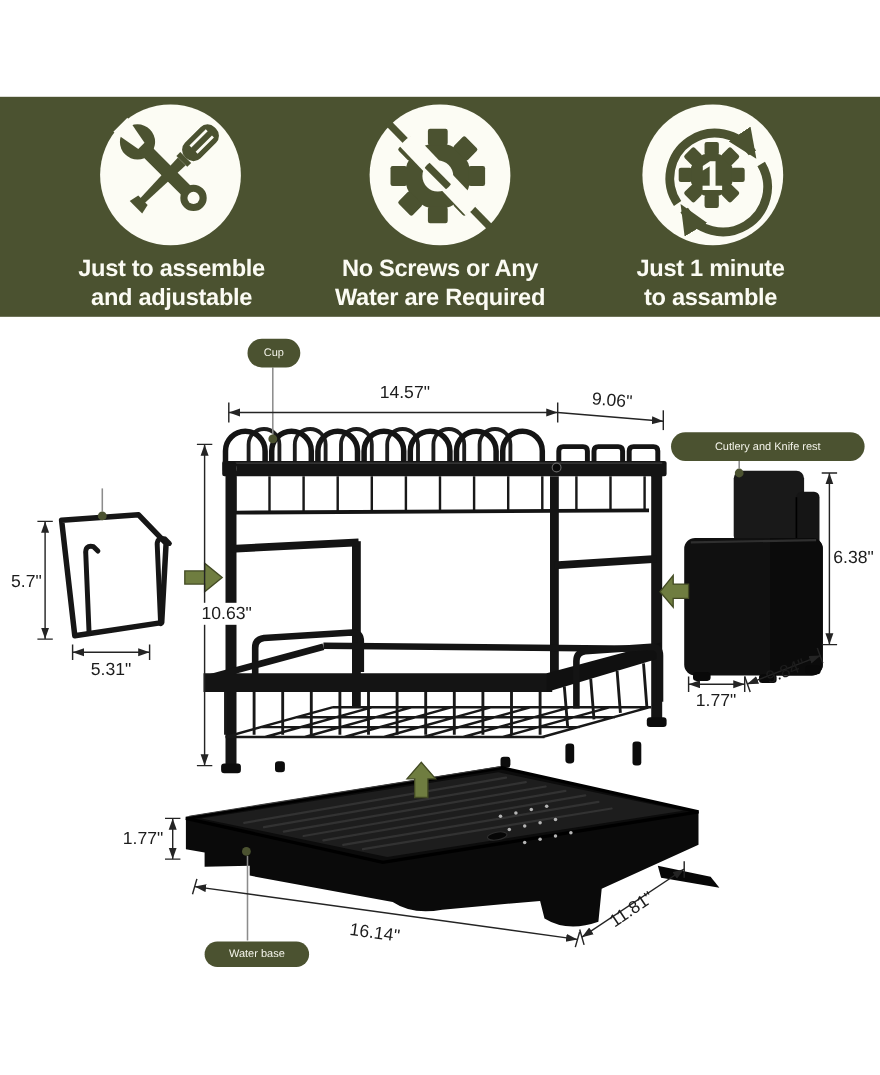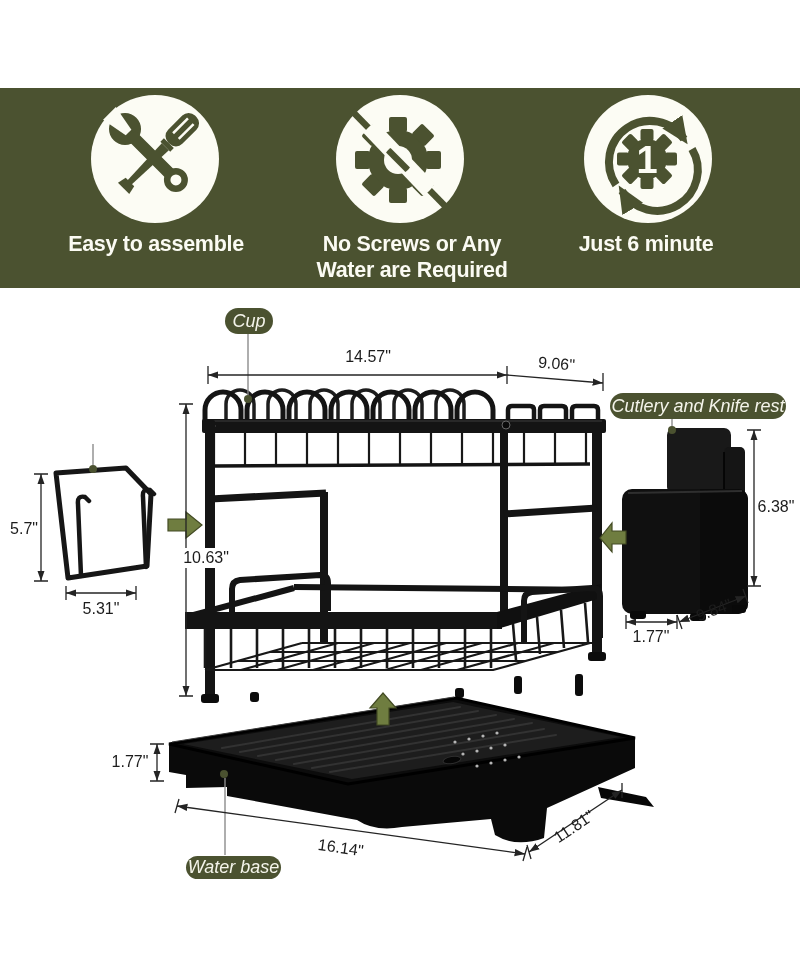--- a/index.html
+++ b/index.html
@@ -3,21 +3,21 @@
 <meta charset="utf-8">
 <style>
   html,body{margin:0;padding:0;background:#ffffff;}
   .stage{position:relative;width:800px;height:977px;background:#ffffff;overflow:hidden;
          font-family:"Liberation Sans",sans-serif;}
   .band{position:absolute;left:0;top:88px;width:800px;height:200px;background:#4b5230;}
   .feature-circle{position:absolute;top:7px;width:128px;height:128px;border-radius:50%;background:#fcfcf4;}
   .caption{position:absolute;top:143px;width:280px;text-align:center;color:#fbfbf3;
            font-weight:bold;font-size:21.5px;line-height:26px;letter-spacing:-0.3px;}
   .pill{position:absolute;background:#4b5230;color:#f4f4ea;border-radius:999px;
-        display:flex;align-items:center;justify-content:center;font-size:18px;white-space:nowrap;font-style:italic;}
+        display:flex;align-items:center;justify-content:center;font-size:10px;white-space:nowrap;}
   svg.diagram{position:absolute;left:0;top:0;}
   svg text{font-family:"Liberation Sans",sans-serif;}
 </style>
 </head>
 <body>
 
 <div class="stage">
 
   <div class="band">
 
@@ -86,28 +86,30 @@
           <rect x="-6.5" y="-30" width="13" height="12" rx="2" transform="rotate(180)"></rect>
           <rect x="-6.5" y="-30" width="13" height="12" rx="2" transform="rotate(225)"></rect>
           <rect x="-6.5" y="-30" width="13" height="12" rx="2" transform="rotate(270)"></rect>
           <rect x="-6.5" y="-30" width="13" height="12" rx="2" transform="rotate(315)"></rect>
         </g>
         <text x="63" y="78" text-anchor="middle" font-size="38" font-weight="bold" font-family="Liberation Serif, serif" fill="#fcfcf4">1</text>
       </svg>
     </div>
 
     <div class="caption" style="left:16px">
-      <div>Easy to assemble</div>
-    </div>
-    <div class="caption" style="left:272px">
+      <div>Just to assemble</div>
+      <div>and adjustable</div>
+    </div>
+    <div class="caption" style="left:260px">
       <div>No Screws or Any</div>
       <div>Water are Required</div>
     </div>
     <div class="caption" style="left:506px">
-      <div>Just 6 minute</div>
+      <div>Just 1 minute</div>
+      <div>to assamble</div>
     </div>
   </div>
 
   <svg class="diagram" width="800" height="977" viewBox="0 0 800 977">
     <defs>
       <marker id="da" markerWidth="9" markerHeight="7" refX="8" refY="3" orient="auto-start-reverse">
         <path d="M0,0.2 L8,3 L0,5.8 Z" fill="#242424"></path>
       </marker>
     </defs>
 

